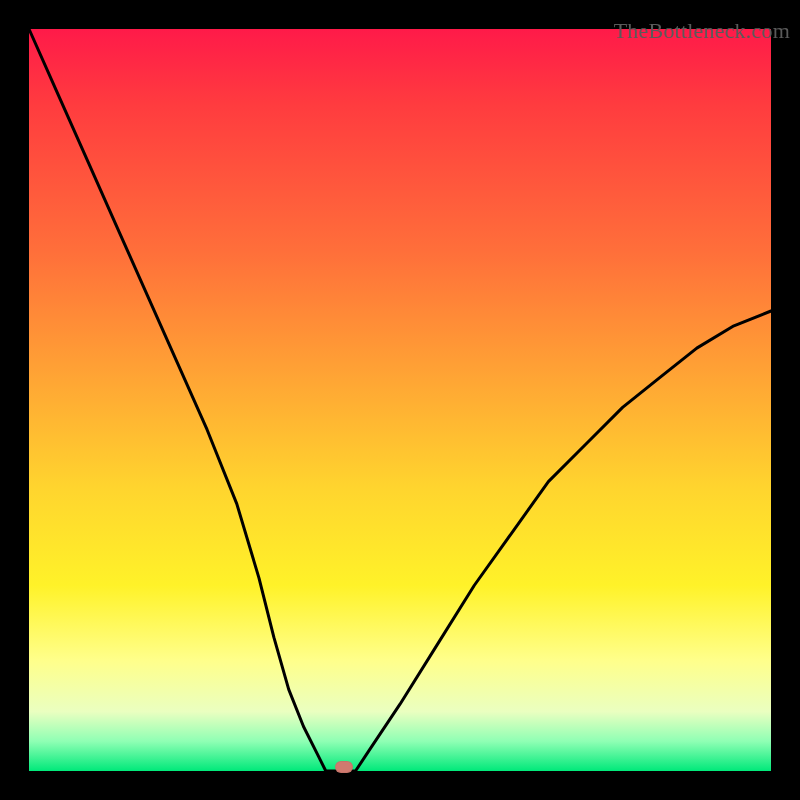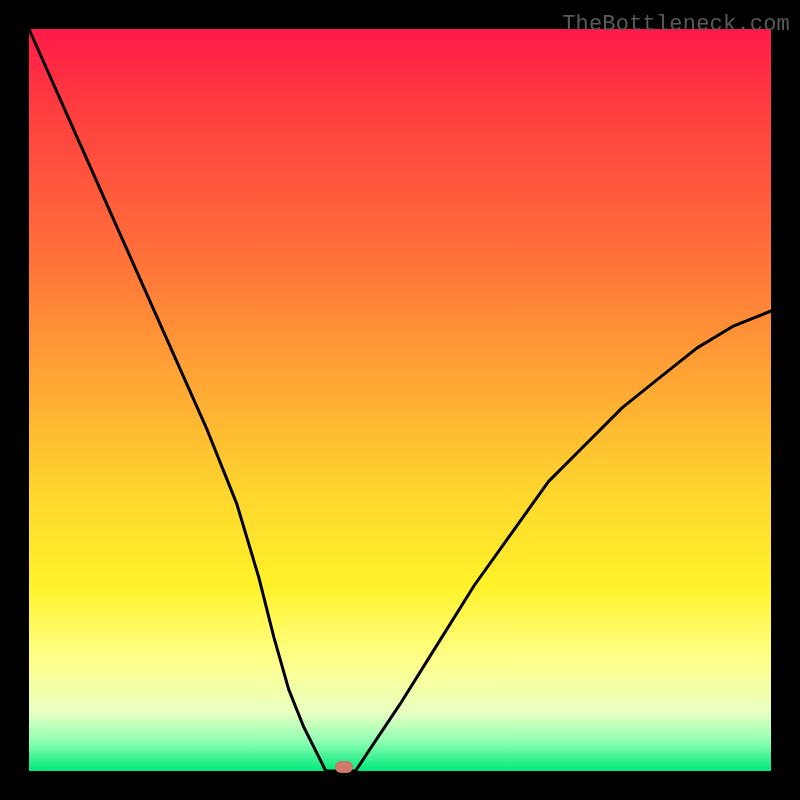--- a/index.html
+++ b/index.html
@@ -32,23 +32,23 @@
       #ffa834 48%,
       #ffd52e 62%,
       #fff229 75%,
       #ffff8a 85%,
       #eaffc0 92%,
       #8fffb4 96%,
       #00e97a 100%);
   }
   .watermark {
     position: absolute;
-    top: 12px;
+    top: 18px;
     right: 10px;
-    font-family: Liberation Mono, monospace;
+    font-family: Liberation Serif, serif;
     font-size: 22px;
     color: #5a5a5a;
     letter-spacing: 0.2px;
     user-select: none;
   }
   svg.curve {
     position: absolute;
     left: 29px;
     top: 29px;
     width: 742px;

